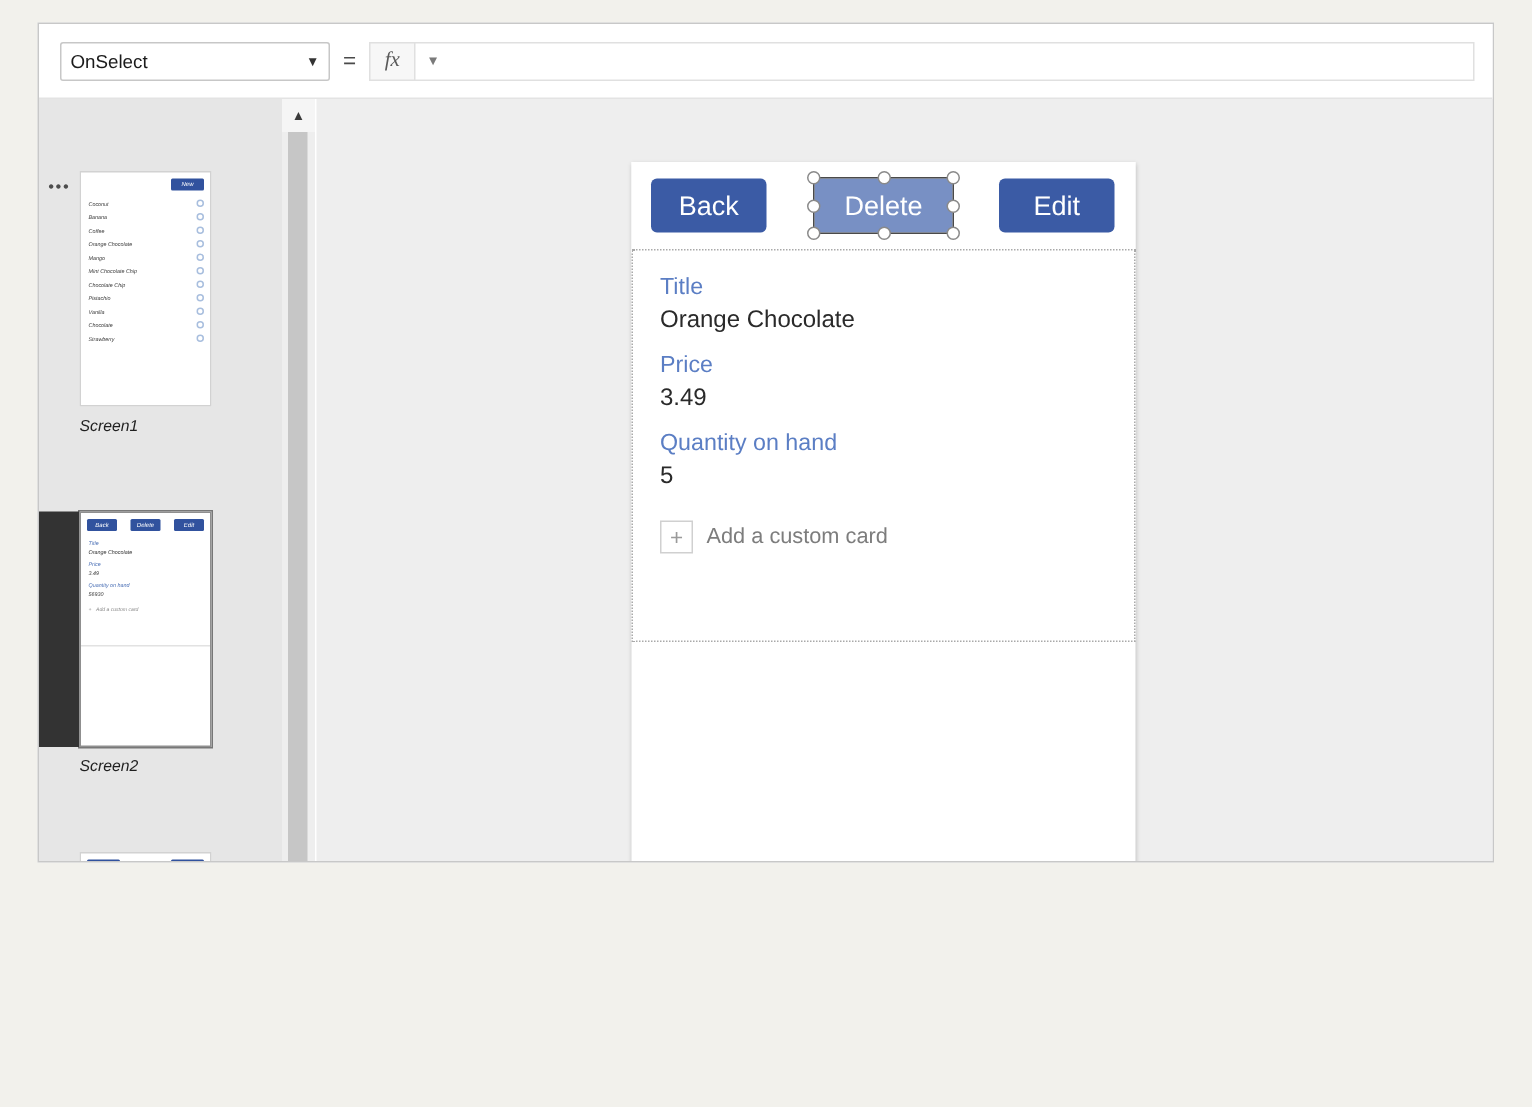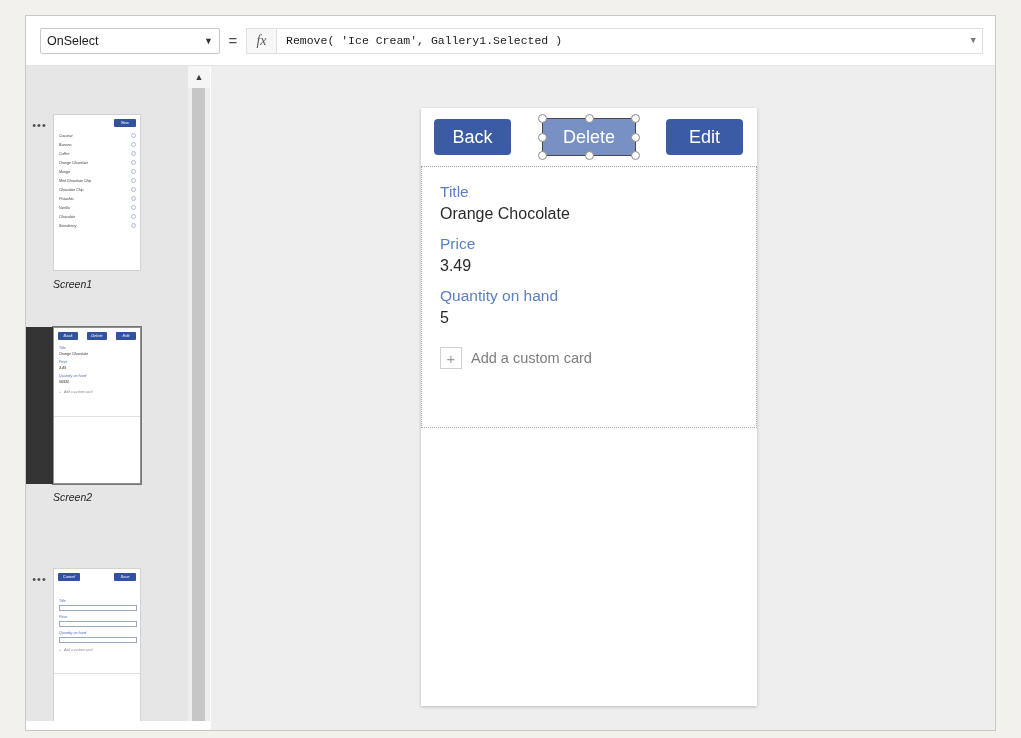--- a/index.html
+++ b/index.html
@@ -6,21 +6,21 @@
   html, body {
     margin: 0; padding: 0;
     width: 1021px; height: 738px;
     background: #f2f1ec;
     font-family: "Liberation Sans", sans-serif;
     overflow: hidden;
   }
   #app {
     position: absolute;
     left: 25px; top: 15px;
-    width: 971px; height: 716px;
+    width: 971px; height: 560px;
     background: #ffffff;
     border: 1px solid #c8c8c8;
     overflow: hidden;
   }
 
   
   .formula-bar {
     position: absolute;
     left: 0; top: 0;
     width: 971px; height: 50px;
@@ -318,21 +318,20 @@
 <div id="app">
 
   <div class="formula-bar">
     <div class="prop-select">
       <span>OnSelect</span>
       <span class="chev">▼</span>
     </div>
     <div class="eq-sign">=</div>
     <div class="fx-box">fx</div>
     <div class="formula-input">
-      <span>Remove( 'Ice Cream', Gallery1.Selected )</span>
       <span class="chev-right">▼</span>
     </div>
   </div>
 
   <div class="tree-pane">
 
     <div class="thumb-row" style="top:48px;">
       <div class="dots">•••</div>
       <div class="thumb-wrap">
         <div class="thumb" style="height:157px;">
@@ -357,21 +356,21 @@
           <div class="mini-chev" style="top:90px;"></div>
           <div class="mini-listitem" style="left:5px; top:100px;">Chocolate</div>
           <div class="mini-chev" style="top:99px;"></div>
           <div class="mini-listitem" style="left:5px; top:109px;">Strawberry</div>
           <div class="mini-chev" style="top:108px;"></div>
         </div>
         <div class="thumb-label">Screen1</div>
       </div>
     </div>
 
-    <div class="thumb-row" style="top:261px;">
+    <div class="thumb-row" style="top:275px;">
       <div class="dots">•••</div>
       <div class="thumb-wrap">
         <div class="thumb selected" style="height:157px;">
           <div class="mini-btn" style="left:4px; top:4px; width:20px;">Back</div>
           <div class="mini-btn" style="left:33px; top:4px; width:20px;">Delete</div>
           <div class="mini-btn" style="left:62px; top:4px; width:20px;">Edit</div>
           <div class="mini-label" style="left:5px; top:18px;">Title</div>
           <div class="mini-value" style="left:5px; top:24px;">Orange Chocolate</div>
           <div class="mini-label" style="left:5px; top:32px;">Price</div>
           <div class="mini-value" style="left:5px; top:38px;">3.49</div>

